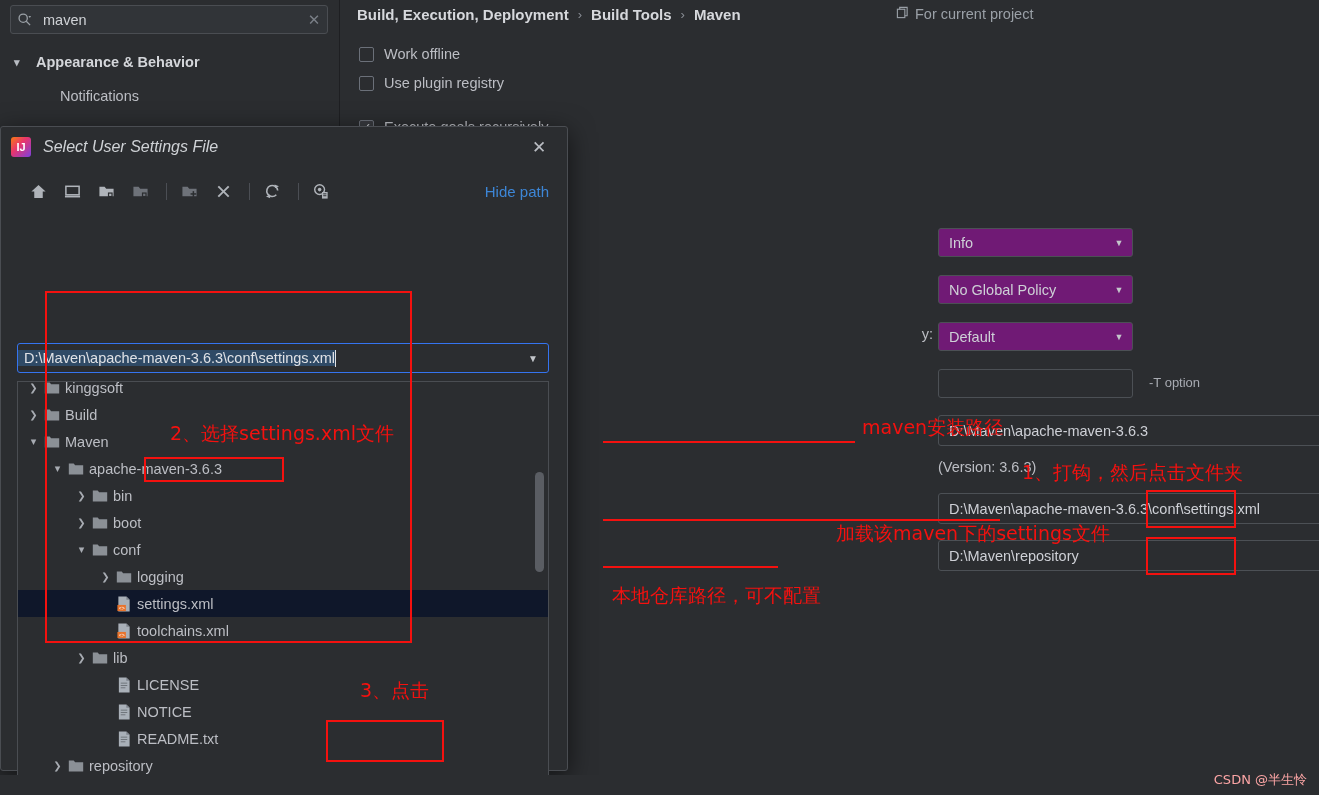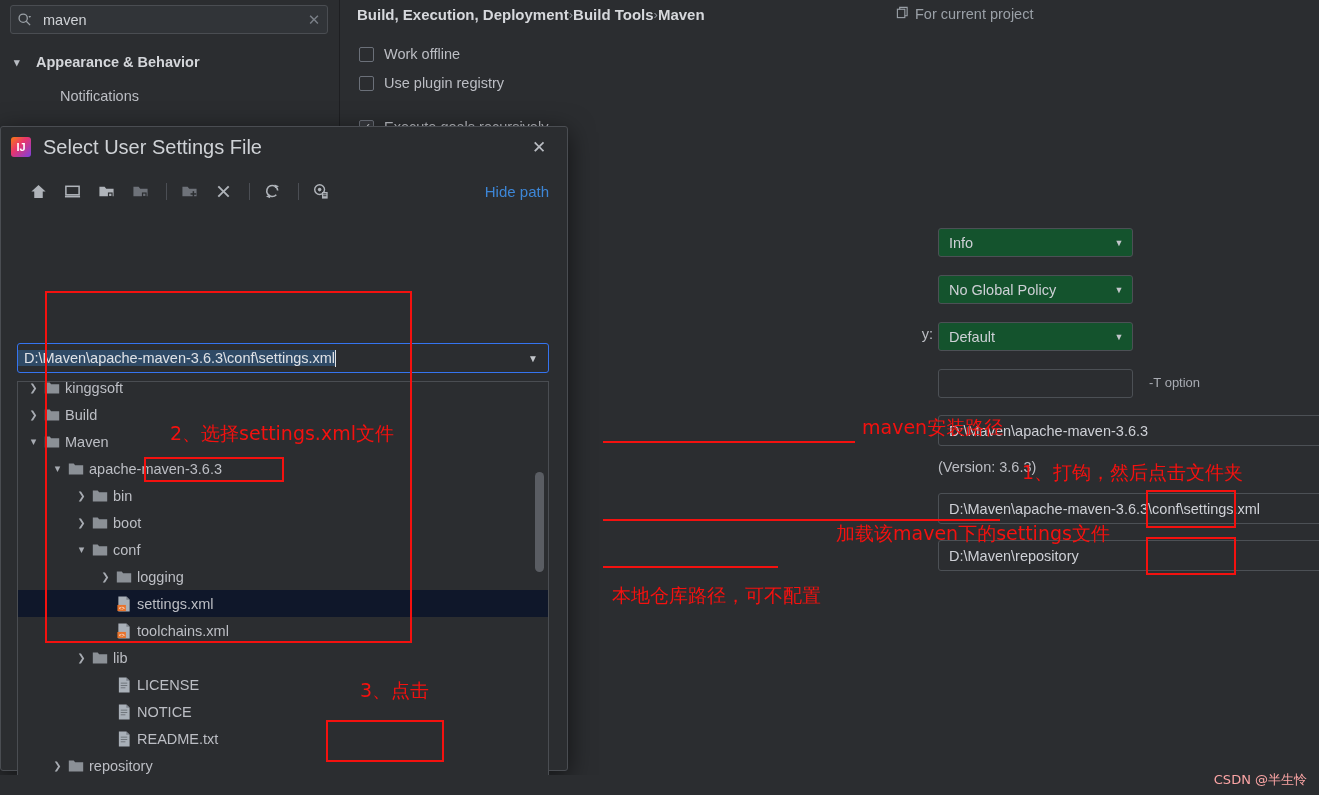--- a/index.html
+++ b/index.html
@@ -54,21 +54,21 @@
   #side-notifications { top: 82px; color: #bcbec4; padding-left: 60px; }
   #side-ghost { top: 112px; padding-left: 60px; color: #5d6068; }
 
   
   #settings-main {
     position: absolute; left: 341px; top: 0; right: 0; height: 775px;
     background: #2b2d30;
   }
   #breadcrumb {
     position: absolute; left: 16px; top: 0px; height: 28px;
-    display: flex; align-items: center; 
+    display: flex; align-items: center; gap: 9px;
     font-size: 15px; font-weight: bold; color: #d6d8dc;
   }
   #breadcrumb .sep { color: #888c93; font-weight: normal; font-size: 13px; }
   #for-current-project {
     position: absolute; left: 555px; top: 0px; height: 28px;
     display: flex; align-items: center; gap: 6px;
     font-size: 14.5px; color: #9aa0a7;
   }
 
   .cb-row {
@@ -84,21 +84,21 @@
   #cb-plugin-registry { top: 75px; }
   #cb-recursively { top: 119px; }
   #cb-stacktraces { top: 156px; }
   #cb-snapshots { top: 192px; }
 
   .field-label {
     position: absolute; font-size: 14.5px; color: #bcbec4; text-align: right;
   }
   .combo {
     position: absolute;
-    background: #14532d; border: 1px solid #4c5055; border-radius: 3px;
+    background: #701a75; border: 1px solid #4c5055; border-radius: 3px;
     display: flex; align-items: center;
     font-size: 14.5px; color: #ced0d6;
     height: 29px;
   }
   .combo .val { padding-left: 10px; flex: 1; white-space: nowrap; overflow: hidden; }
   .combo .arrow {
     width: 26px; display: flex; align-items: center; justify-content: center;
     color: #c3c6cb; font-size: 9px;
   }
   #combo-output-level { left: 597px; top: 228px; width: 195px; }
@@ -149,21 +149,21 @@
     display: flex; align-items: center;
   }
   #dialog-icon {
     width: 20px; height: 20px; margin-left: 10px; flex: none;
     border-radius: 3px; overflow: hidden;
     background: linear-gradient(135deg,#f97a12 0%,#e8356d 42%,#7c41e0 100%);
     display: flex; align-items: center; justify-content: center;
     color: #fff; font-size: 11px; font-weight: bold;
   }
   #dialog-title {
-    margin-left: 12px; font-size: 20px; color: #cfd2d6;
+    margin-left: 12px; font-size: 16px; color: #cfd2d6; font-style: italic;
   }
   #dialog-close {
     position: absolute; right: 18px; top: 10px;
     width: 20px; height: 20px; color: #b9bcc2; font-size: 17px;
     display: flex; align-items: center; justify-content: center;
   }
   #dialog-toolbar {
     position: absolute; left: 0; top: 46px; width: 100%; height: 36px;
     display: flex; align-items: center; padding-left: 22px;
   }

